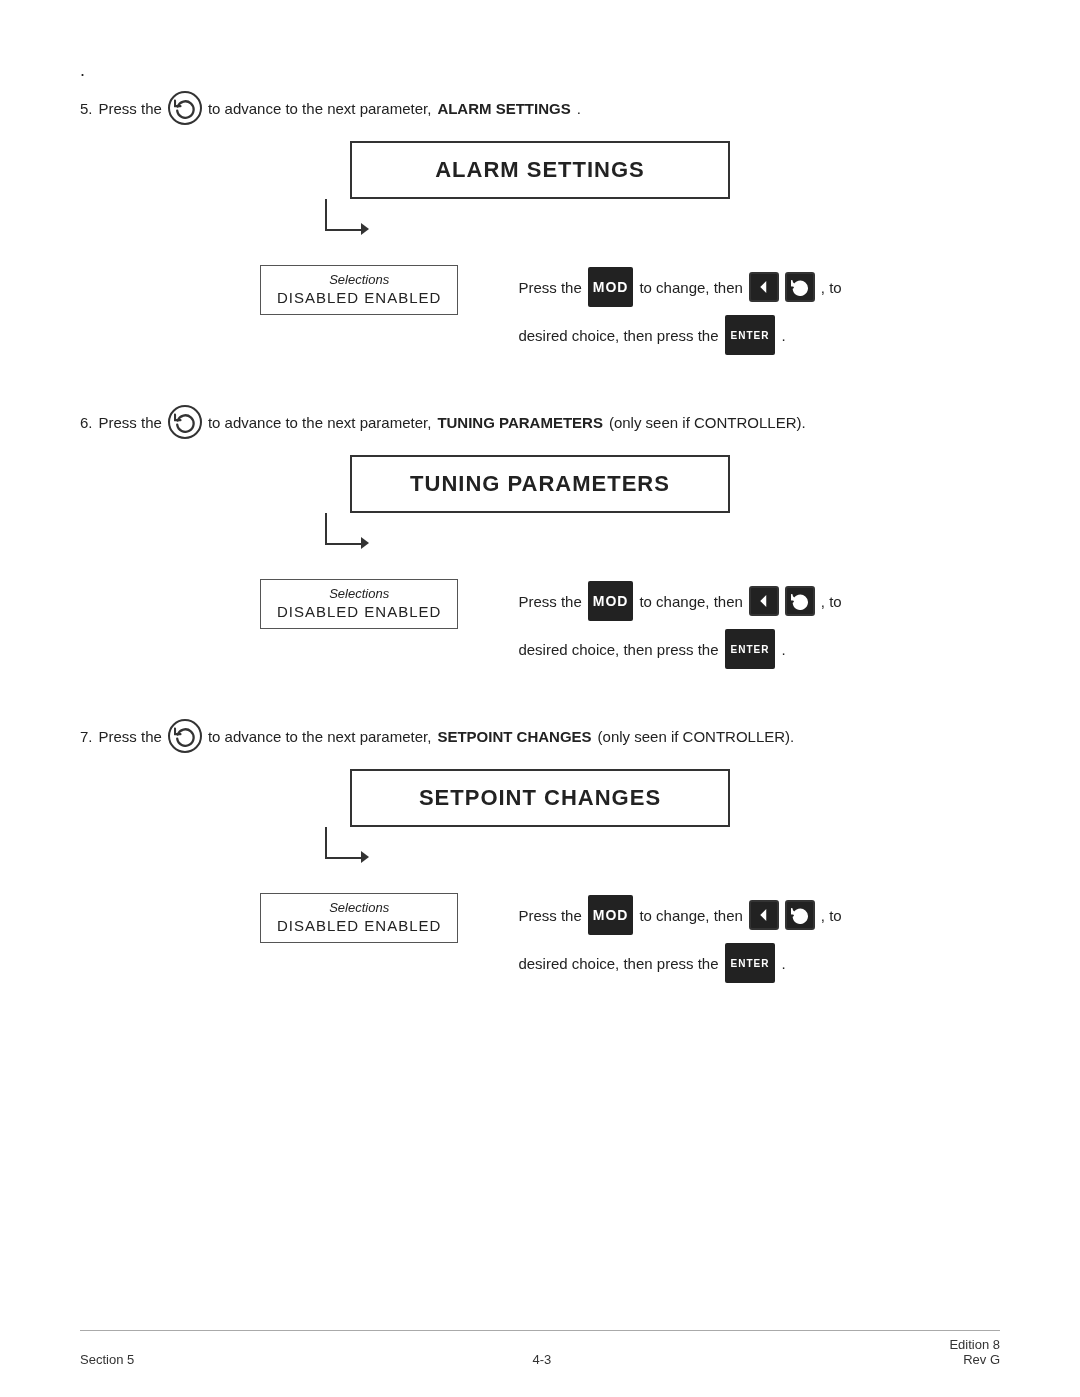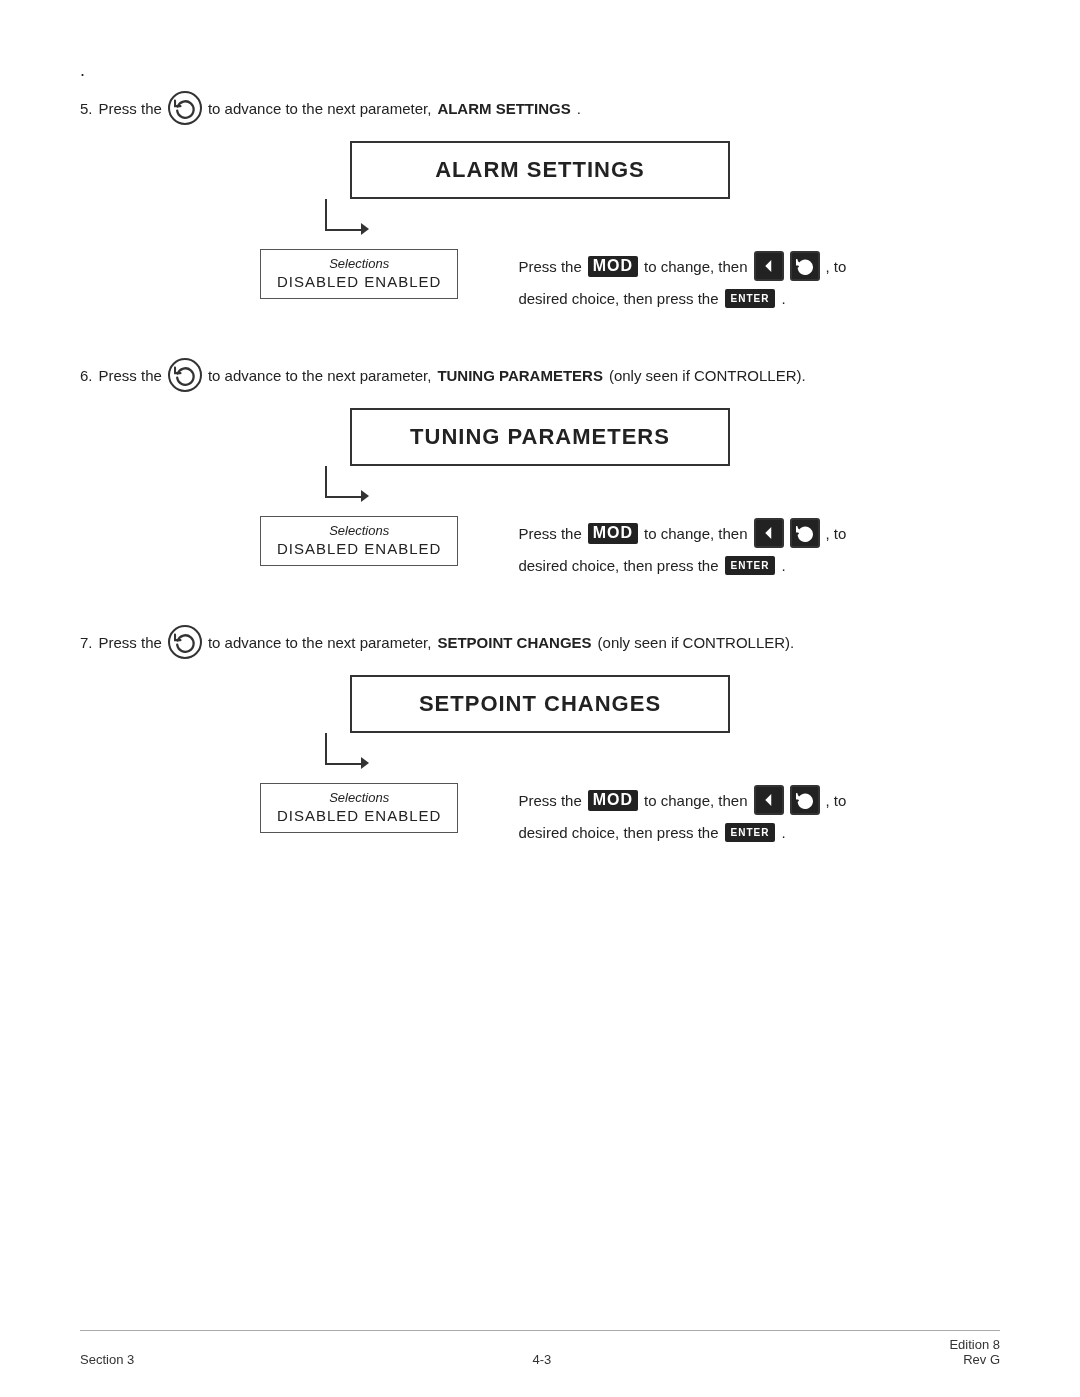--- a/index.html
+++ b/index.html
@@ -108,21 +108,21 @@
       left: 36px;
       border-top: 6px solid transparent;
       border-bottom: 6px solid transparent;
       border-left: 8px solid #333;
     }
 
     
     .bottom-row {
       display: flex;
       align-items: flex-start;
-      margin-top: 0;
+      margin-top: 16px;
       gap: 60px;
       margin-left: 180px;
     }
 
     .selections-box {
       border: 1.5px solid #555;
       padding: 6px 16px 8px 16px;
       min-width: 140px;
       text-align: center;
     }
@@ -155,27 +155,27 @@
       flex-wrap: wrap;
     }
 
     
     .mod-btn {
       display: inline-flex;
       align-items: center;
       justify-content: center;
       background: #222;
       color: #fff;
-      font-size: 16px;
+      font-size: 14px;
       font-weight: bold;
       padding: 3px 5px;
       border-radius: 2px;
       letter-spacing: 1px;
       min-width: 30px;
-      height: 21px;
+      height: 40px;
       text-align: center;
     }
 
     
     .arrow-icon-btn {
       display: inline-flex;
       align-items: center;
       justify-content: center;
       width: 30px;
       height: 30px;
@@ -214,21 +214,21 @@
       align-items: center;
       justify-content: center;
       background: #222;
       color: #fff;
       font-size: 10px;
       font-weight: bold;
       padding: 4px 6px;
       border-radius: 2px;
       letter-spacing: 1px;
       min-width: 42px;
-      height: 19px;
+      height: 40px;
     }
 
     
     .footer {
       position: absolute;
       bottom: 30px;
       left: 80px;
       right: 80px;
       display: flex;
       justify-content: space-between;
@@ -418,21 +418,21 @@
         <div class="instr-line">
           <span>desired choice, then press the</span>
           <span class="enter-btn">ENTER</span>
           <span>.</span>
         </div>
       </div>
     </div>
   </div>
 
   <div class="footer">
-    <span>Section 3</span>
+    <span>Section 5</span>
     <span>4-3</span>
     <div class="footer-right">
       <div>Edition 8</div>
       <div>Rev G</div>
     </div>
   </div>
 
 </div>
 
 </body></html>

